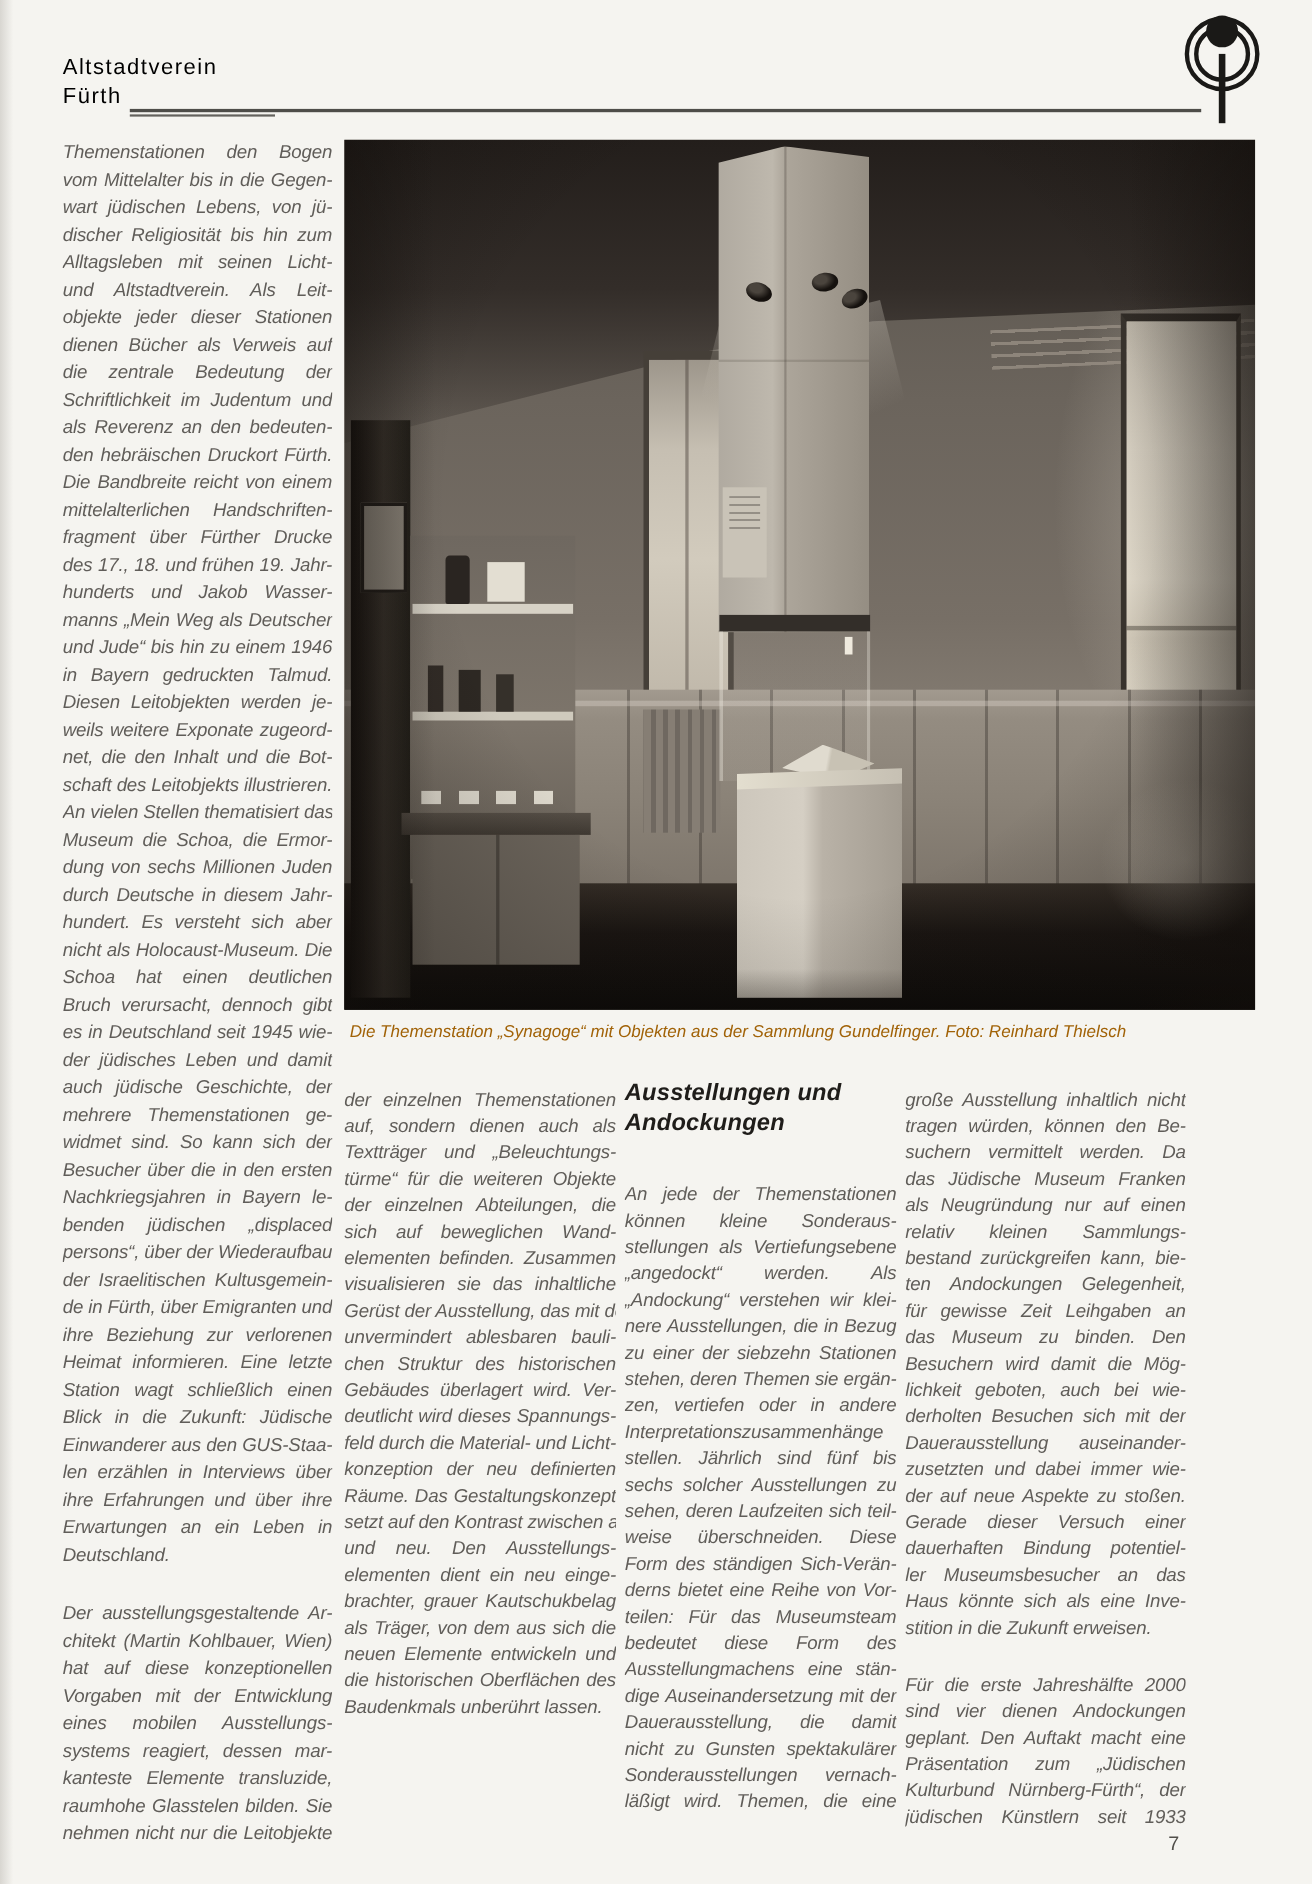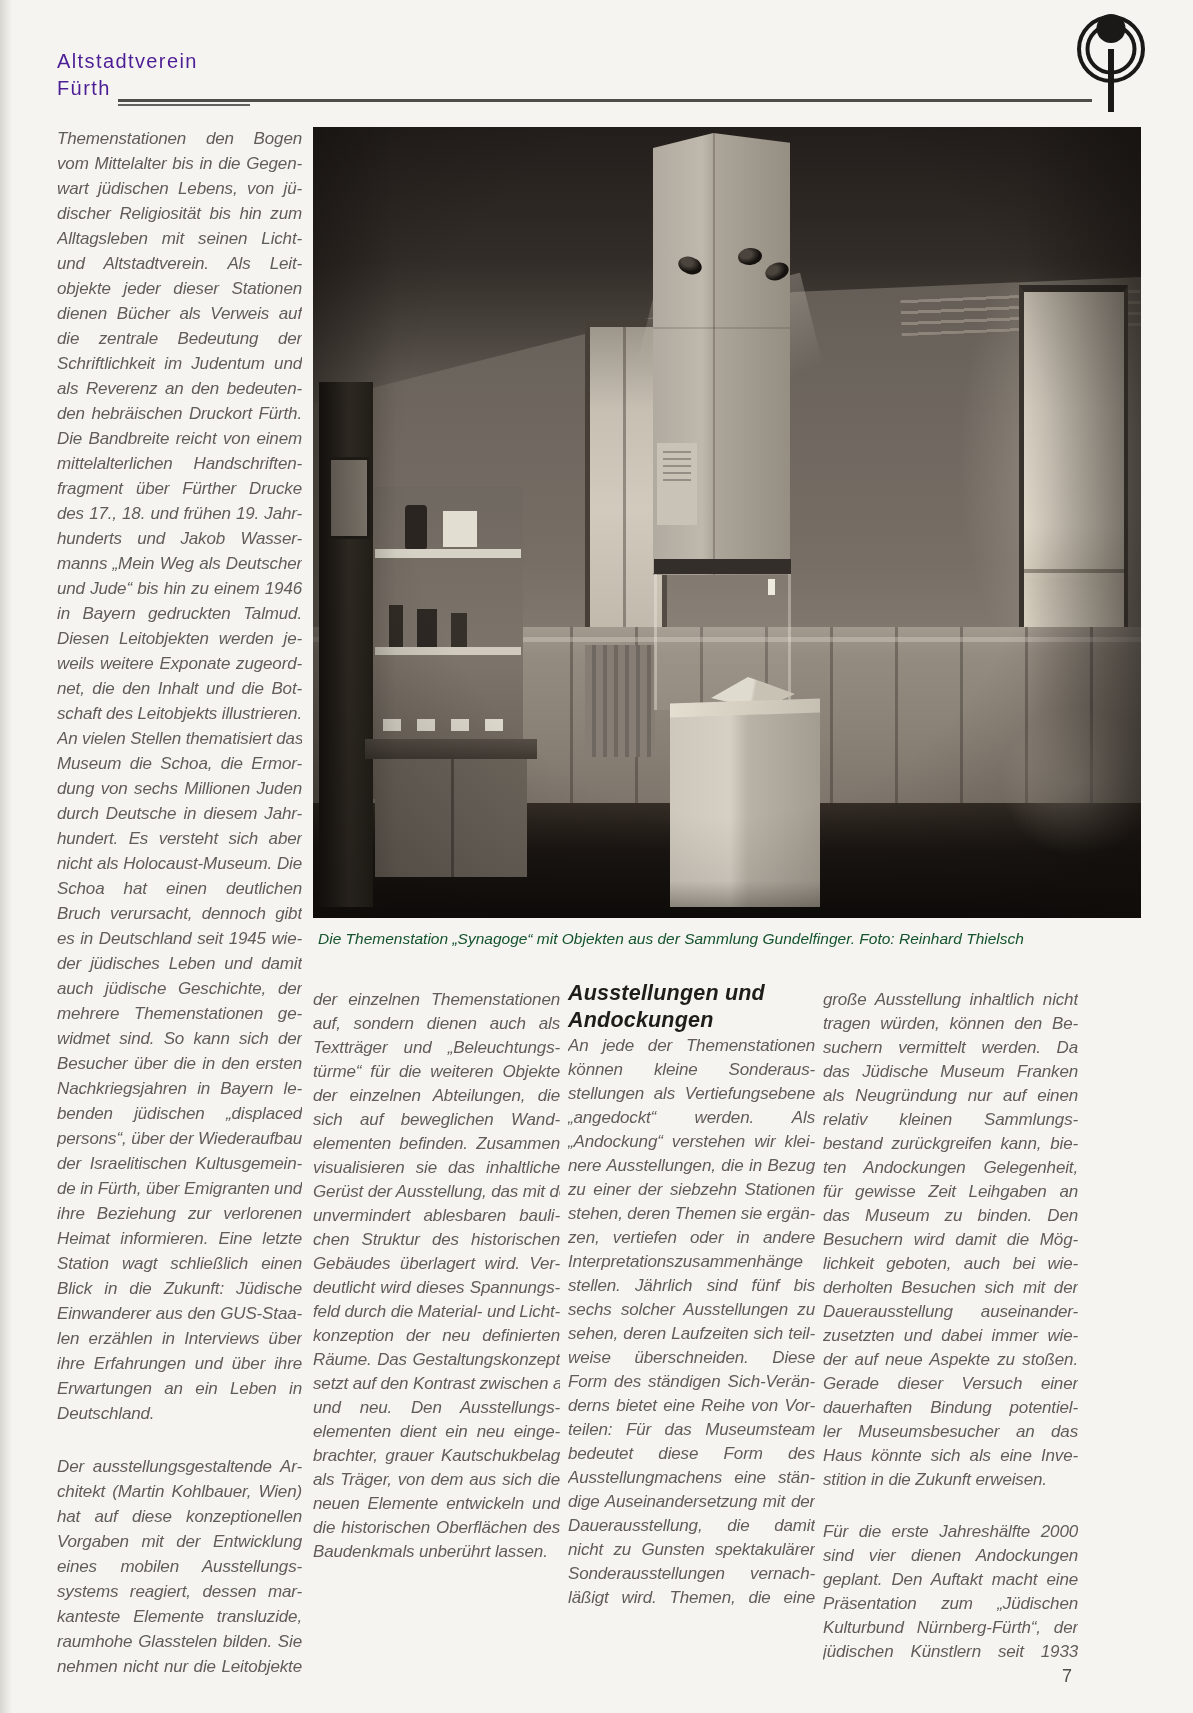--- a/index.html
+++ b/index.html
@@ -2,38 +2,38 @@
 <html><head>
 <meta charset="utf-8">
 <style>
   html,body{margin:0;padding:0;background:#dddbd6;}
   .page{position:relative;width:1193px;height:1713px;margin:0 auto;background:#f5f4f0;
         font-family:"Liberation Sans",sans-serif;overflow:hidden;}
   .page::before{content:"";position:absolute;left:0;top:0;width:12px;height:100%;
         background:linear-gradient(90deg,#d8d6d1,#f5f4f0);}
 
   
-  .org{position:absolute;left:57px;top:48px;color:#4c1d95;font-size:20px;line-height:27px;letter-spacing:1.4px;}
+  .org{position:absolute;left:57px;top:48px;color:#000000;font-size:20px;line-height:27px;letter-spacing:1.4px;}
   .head-rule{position:absolute;left:118px;top:99px;width:974px;height:3px;background:#4e4d49;}
   .head-rule2{position:absolute;left:118px;top:104px;width:132px;height:2px;background:#64625e;}
   .logo{position:absolute;left:1075px;top:12px;width:72px;height:102px;}
 
   
   .col{position:absolute;color:#605d59;font-size:17px;letter-spacing:-0.15px;font-style:italic;}
   .col1{left:57px;top:126px;width:245px;line-height:25px;}
   .col2{left:313px;top:988px;width:247px;line-height:24px;}
   .col3{left:568px;top:980px;width:247px;line-height:24px;}
   .col4{left:823px;top:988px;width:255px;line-height:24px;}
   .jline{text-align:justify;text-align-last:justify;white-space:nowrap;overflow:hidden;}
   .endline{text-align-last:left;}
   .para + .para{margin-top:28px;}
   .col4 .para + .para{}
-  .col-heading{font-weight:bold;color:#1f1d1a;font-size:21.5px;line-height:27px;letter-spacing:.2px;}
-
-  .caption{position:absolute;left:318px;top:930px;width:810px;font-size:15.5px;font-style:italic;color:#14532d;}
+  .col-heading{font-weight:bold;color:#1f1d1a;font-size:21.5px;line-height:27px;margin-bottom:40px;letter-spacing:.2px;}
+
+  .caption{position:absolute;left:318px;top:930px;width:810px;font-size:15.5px;font-style:italic;color:#a16207;}
   .pageno{position:absolute;left:1062px;top:1666px;font-size:18px;color:#504e4a;}
 
   
   .photo{position:absolute;left:313px;top:127px;width:828px;height:791px;margin:0;overflow:hidden;
          background:linear-gradient(180deg,#57524b 0%,#6b645c 30%,#776f66 55%,#857d73 68%,#8a8278 78%,#241f1a 88%,#161310 100%);}
   .photo div{position:absolute;}
   .p-ceiling{left:0;top:0;width:100%;height:300px;
          background:linear-gradient(180deg,#231e1b 0%,#332d29 45%,rgba(50,44,40,0) 100%);
          clip-path:polygon(0 0,100% 0,100% 50%,58% 55%,40% 64%,0 92%);}
   .p-molding{left:588px;top:168px;width:240px;height:36px;transform:rotate(-2.5deg);opacity:.75;

